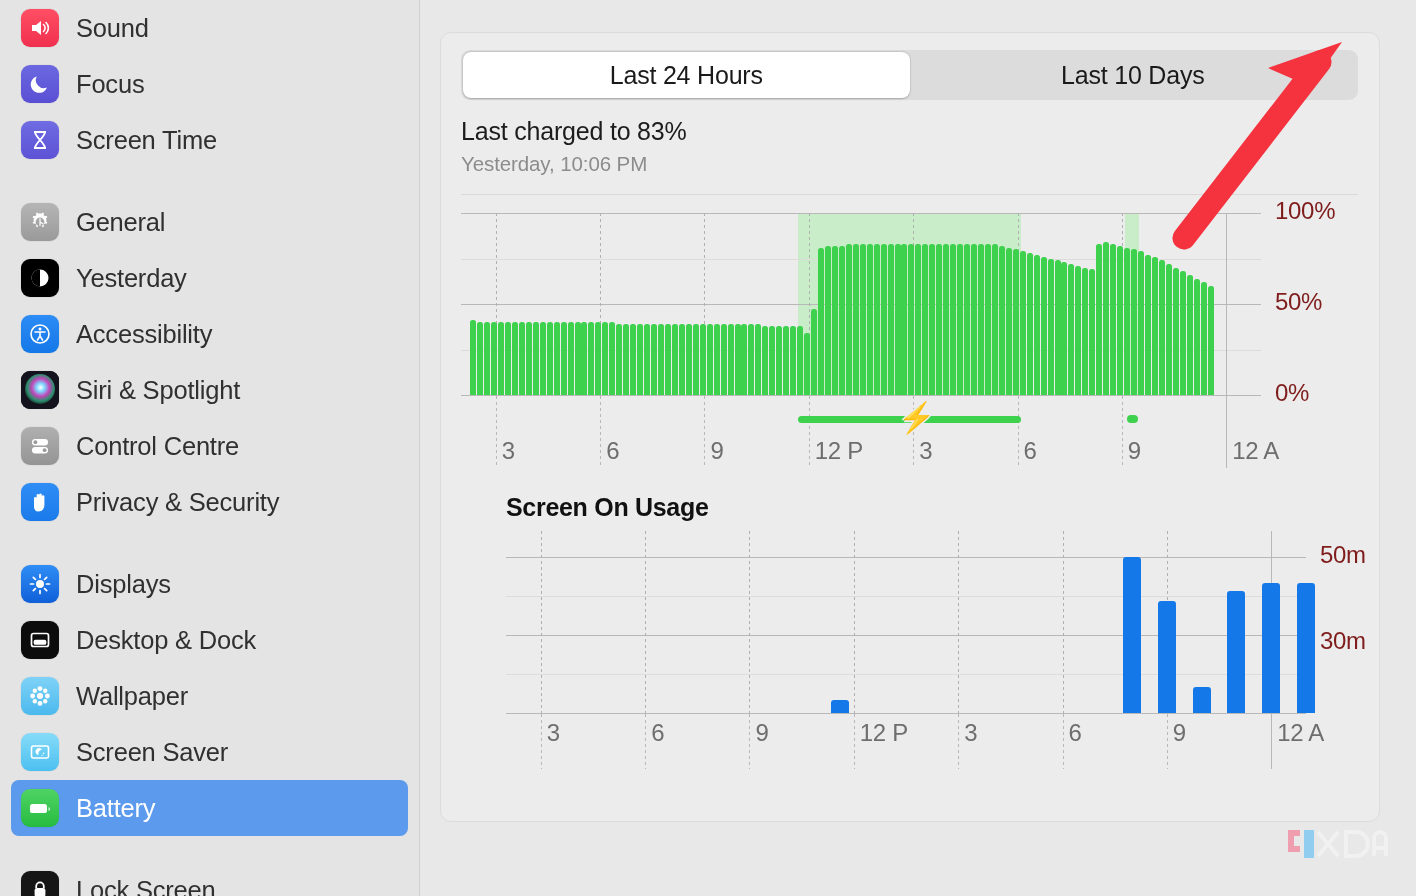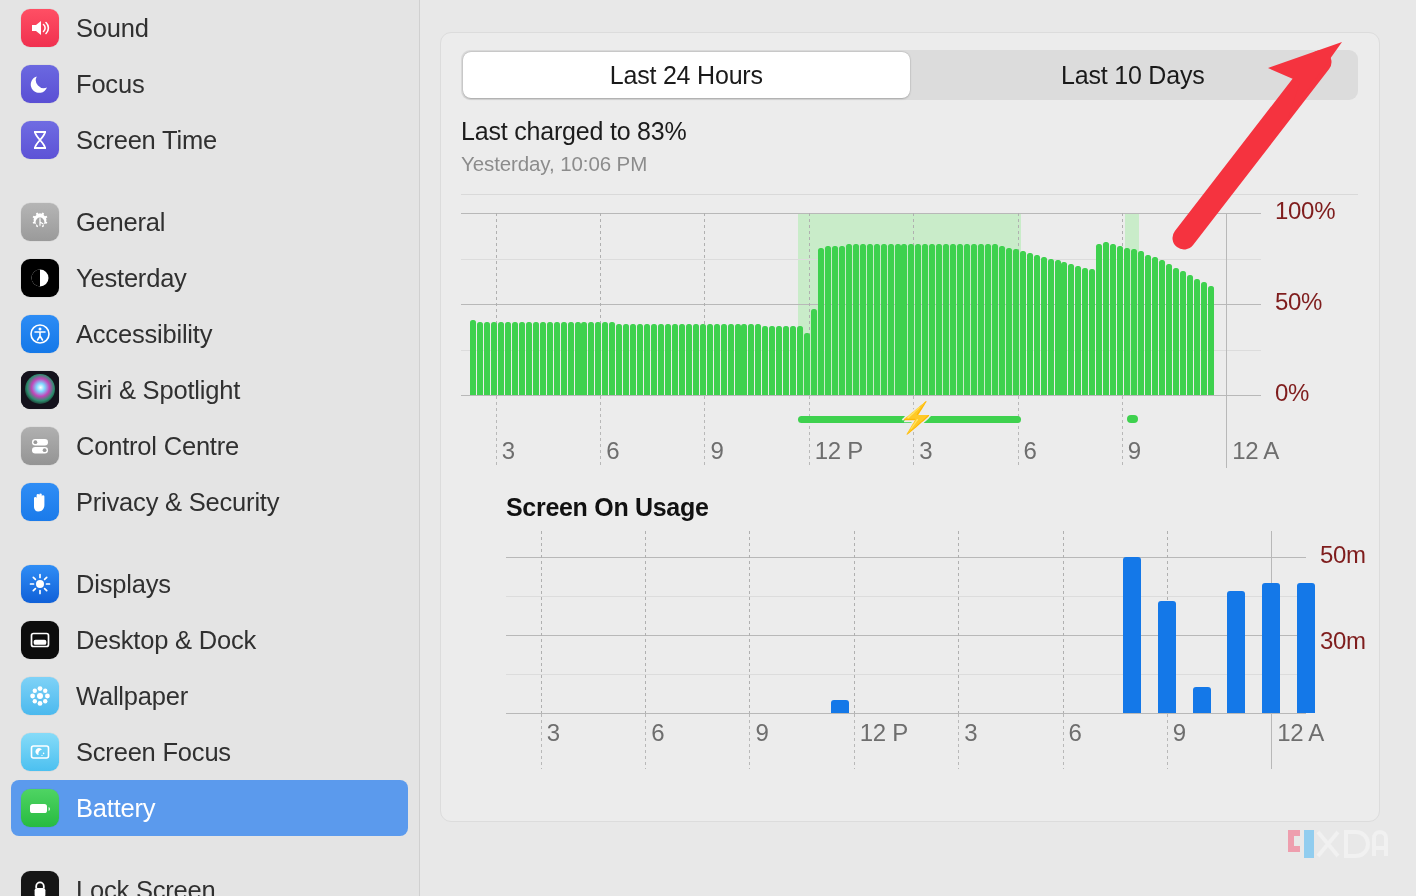--- a/index.html
+++ b/index.html
@@ -322,21 +322,21 @@
 
       <div class="sb-item">
         <span class="sb-ic" style="background:linear-gradient(#86dbf8,#4cc0f0)">
           <svg width="26" height="26" viewBox="0 0 26 26" fill="none" stroke="#fff" stroke-width="1.6">
             <rect x="4.5" y="7" width="17" height="12" rx="2"></rect>
             <path d="M15 10.5a3.6 3.6 0 10-3.4 5.6 4.2 4.2 0 013.4-5.6z" fill="#fff" stroke="none"></path>
             <circle cx="16.6" cy="14.4" r=".8" fill="#fff" stroke="none"></circle>
             <circle cx="15" cy="16.4" r=".6" fill="#fff" stroke="none"></circle>
           </svg>
         </span>
-        <span class="sb-label">Screen Focus</span>
+        <span class="sb-label">Screen Saver</span>
       </div>
 
       <div class="sb-item selected">
         <span class="sb-ic" style="background:linear-gradient(#4fd463,#27bb41)">
           <svg width="28" height="26" viewBox="0 0 28 26" fill="none">
             <rect x="4" y="9" width="17" height="9" rx="2.6" fill="#fff"></rect>
             <path d="M22.6 12v4a2.2 2.2 0 000-4z" fill="#fff"></path>
           </svg>
         </span>
         <span class="sb-label">Battery</span>

